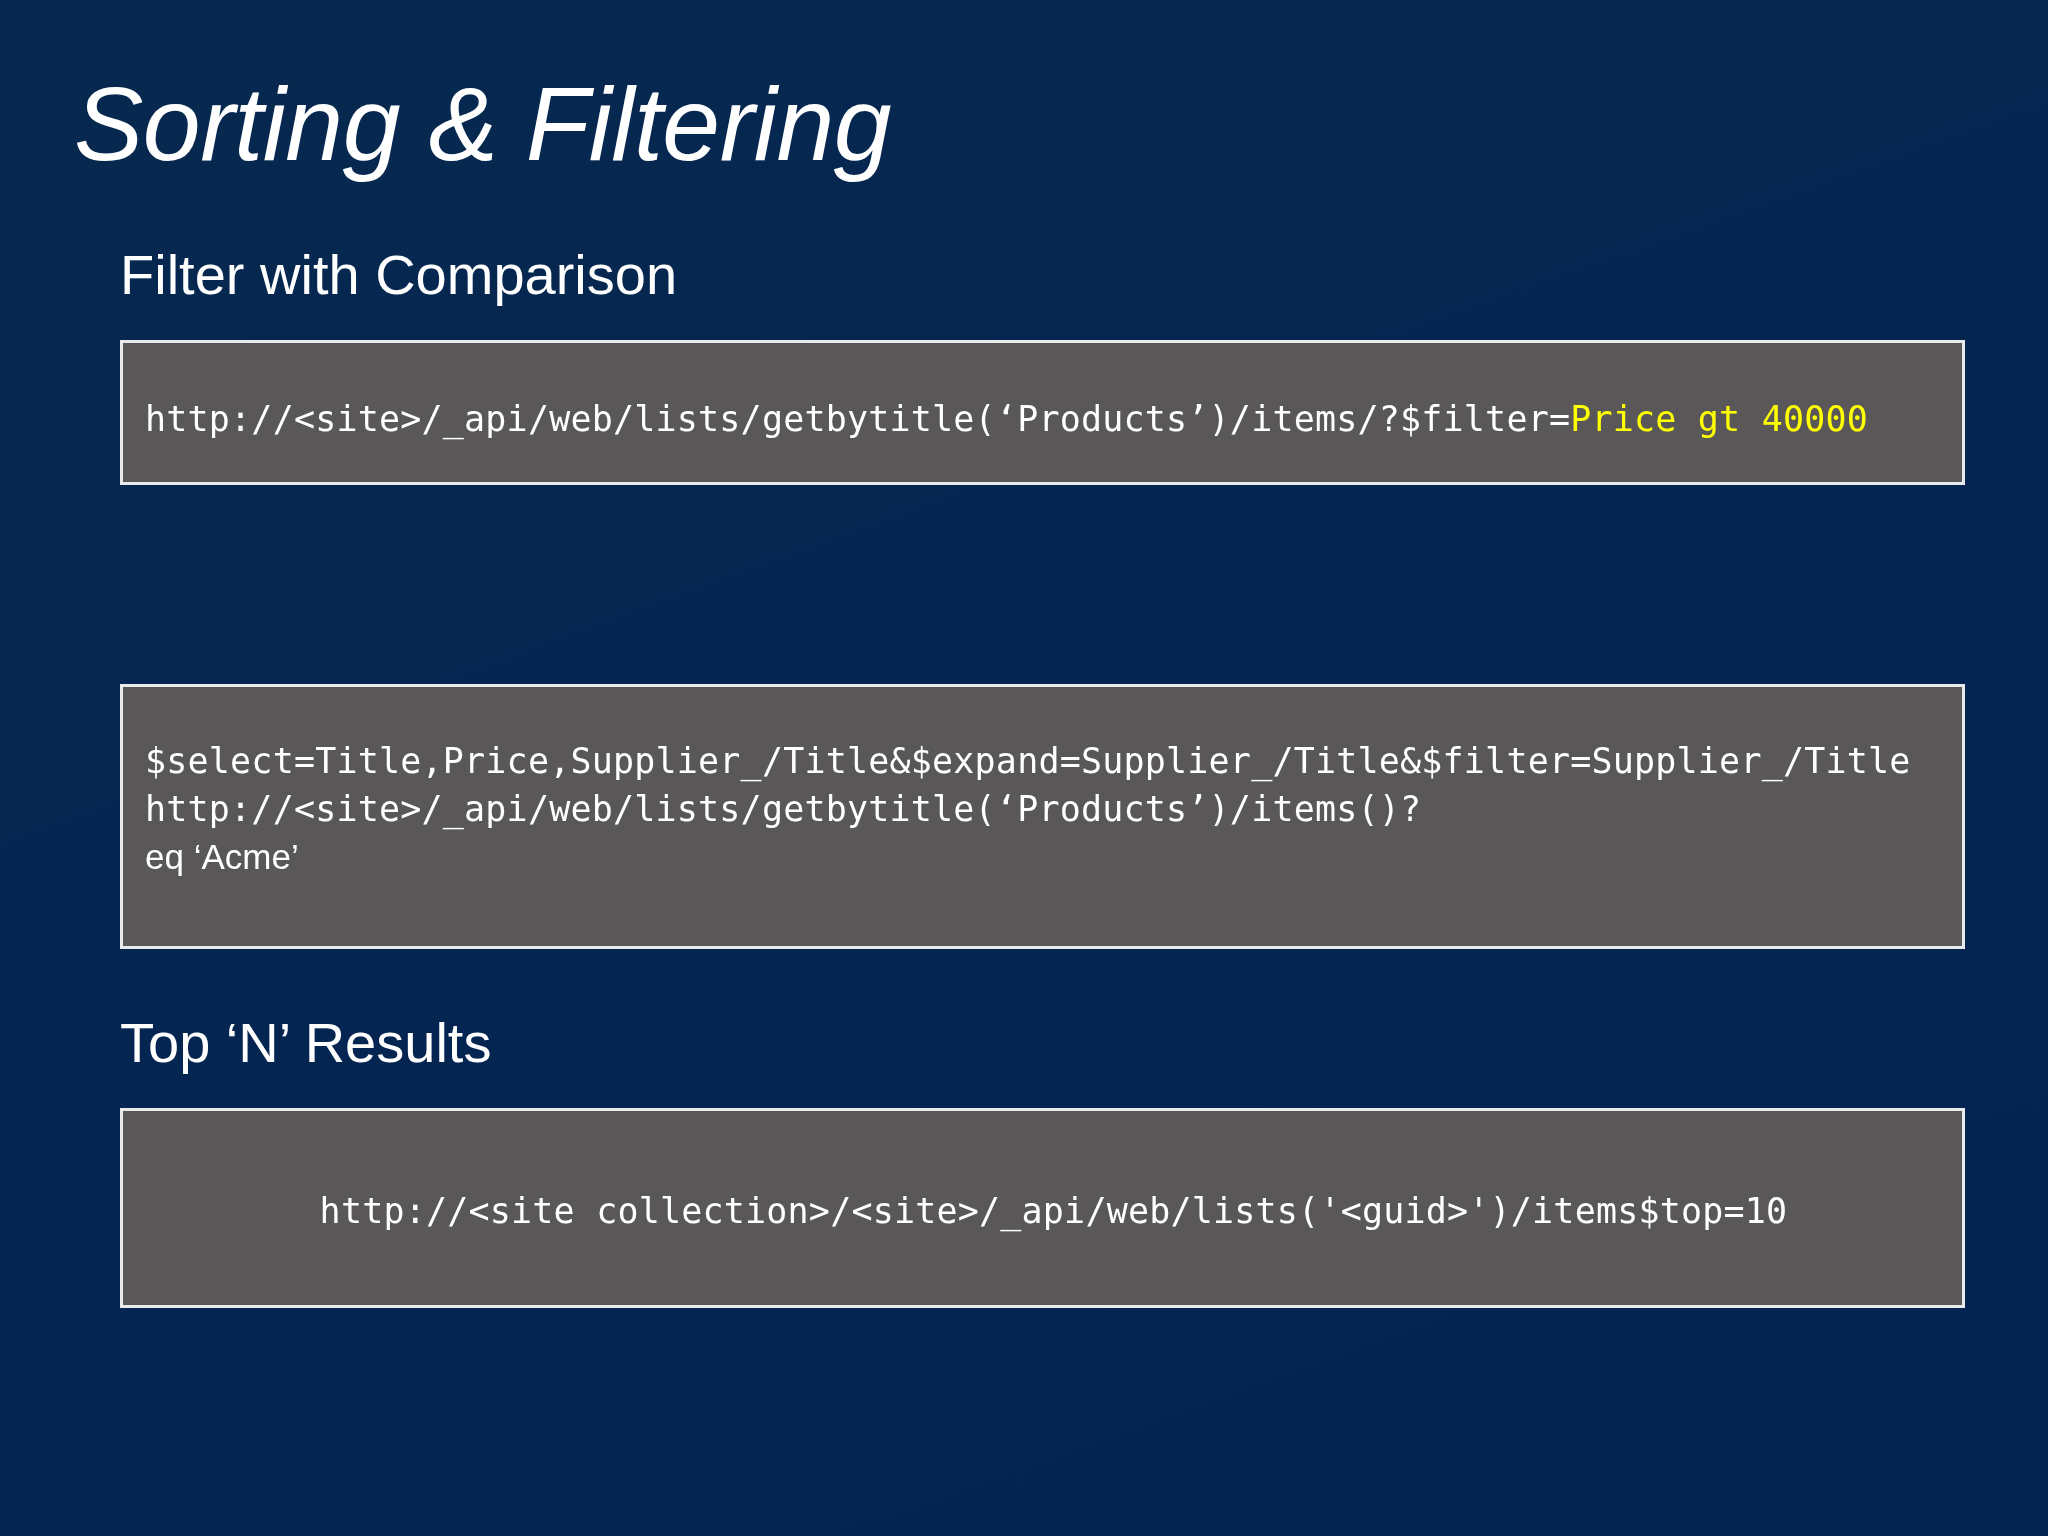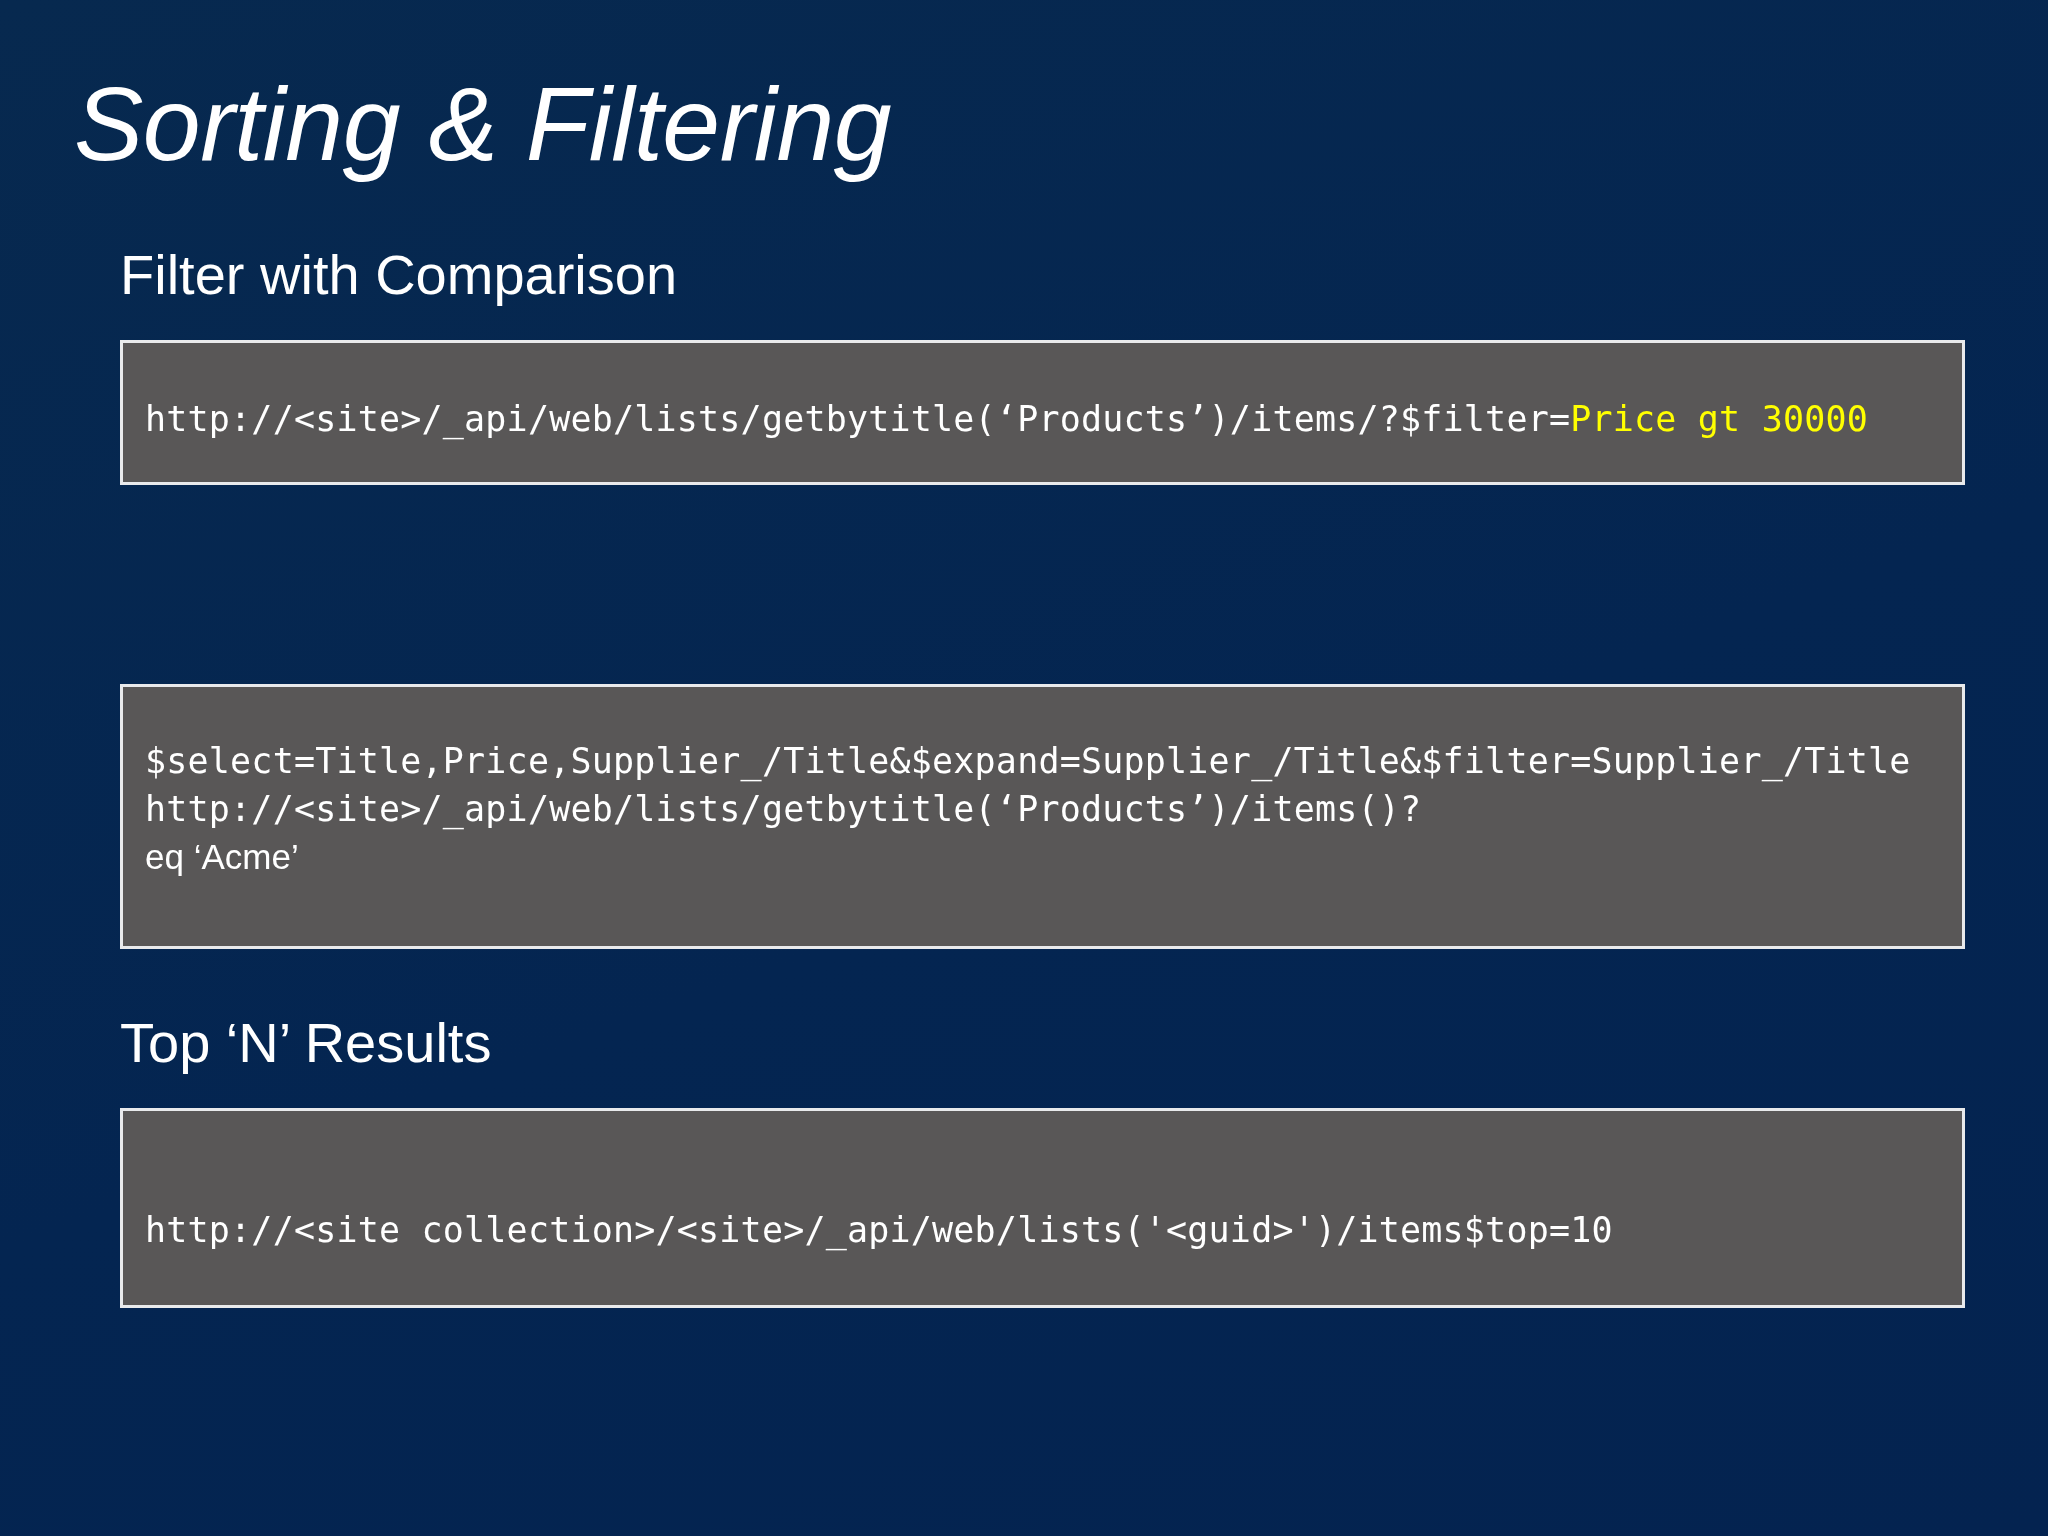--- a/index.html
+++ b/index.html
@@ -82,34 +82,35 @@
     top: 684px;
     height: 265px;
     padding: 50px 0 0 22px;
   }
 
   
   #heading-3 { top: 1010px; }
   #box-3 {
     top: 1108px;
     height: 200px;
-    padding: 95px 0 0 22px;
+    padding: 76px 0 0 22px;
+    text-align: center;
   }
 </style>
 </head>
 <body>
 
 <div class="slide">
 
   <div class="slide-title">Sorting &amp; Filtering</div>
 
   <div class="section-heading" id="heading-1">Filter with Comparison</div>
 
   <div class="code-box" id="box-1">
-    <div class="code-line"><span>http://&lt;site&gt;/_api/web/lists/getbytitle(‘Products’)/items/?$filter=</span><span class="hl">Price gt 30000</span></div>
+    <div class="code-line"><span>http://&lt;site&gt;/_api/web/lists/getbytitle(‘Products’)/items/?$filter=</span><span class="hl">Price gt 40000</span></div>
   </div>
 
 
   <div class="code-box" id="box-2">
     <div class="code-line">$select=Title,Price,Supplier_/Title&amp;$expand=Supplier_/Title&amp;$filter=Supplier_/Title</div>
     <div class="code-line">http://&lt;site&gt;/_api/web/lists/getbytitle(‘Products’)/items()?</div>
     <div class="code-line"><span class="prop">eq </span><span class="prop">‘Acme’</span></div>
   </div>
 
   <div class="section-heading" id="heading-3">Top ‘N’ Results</div>

